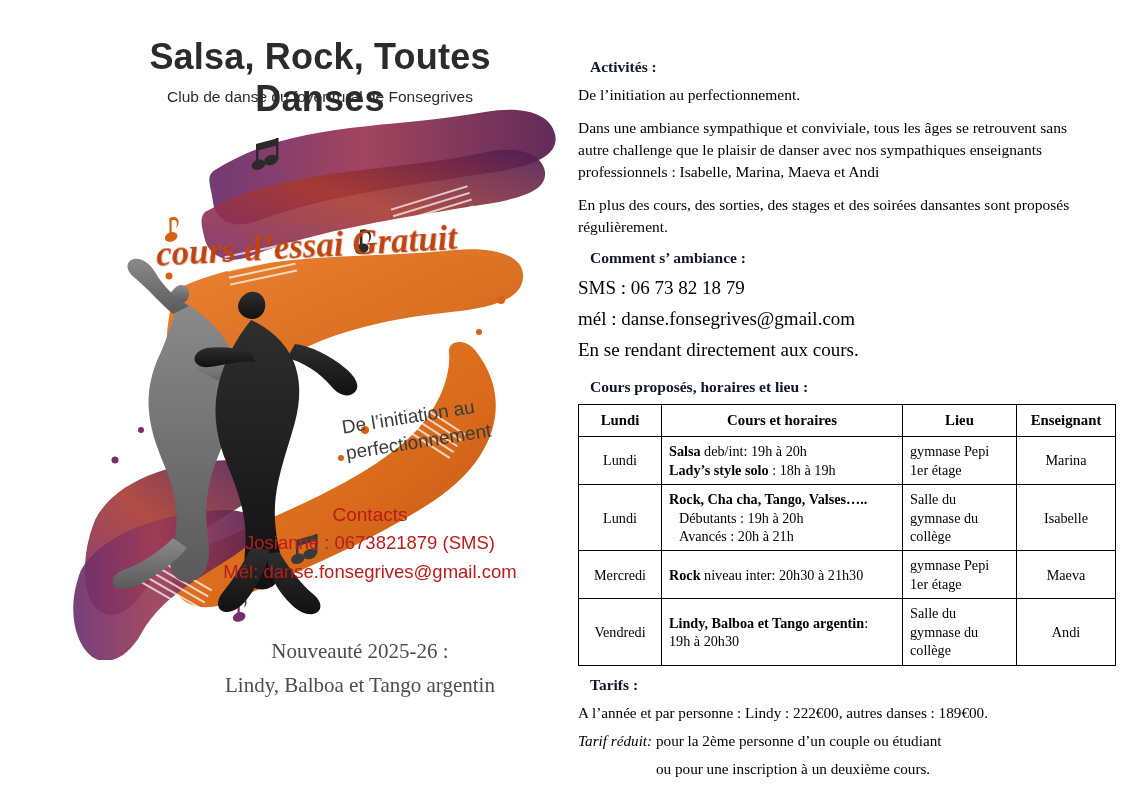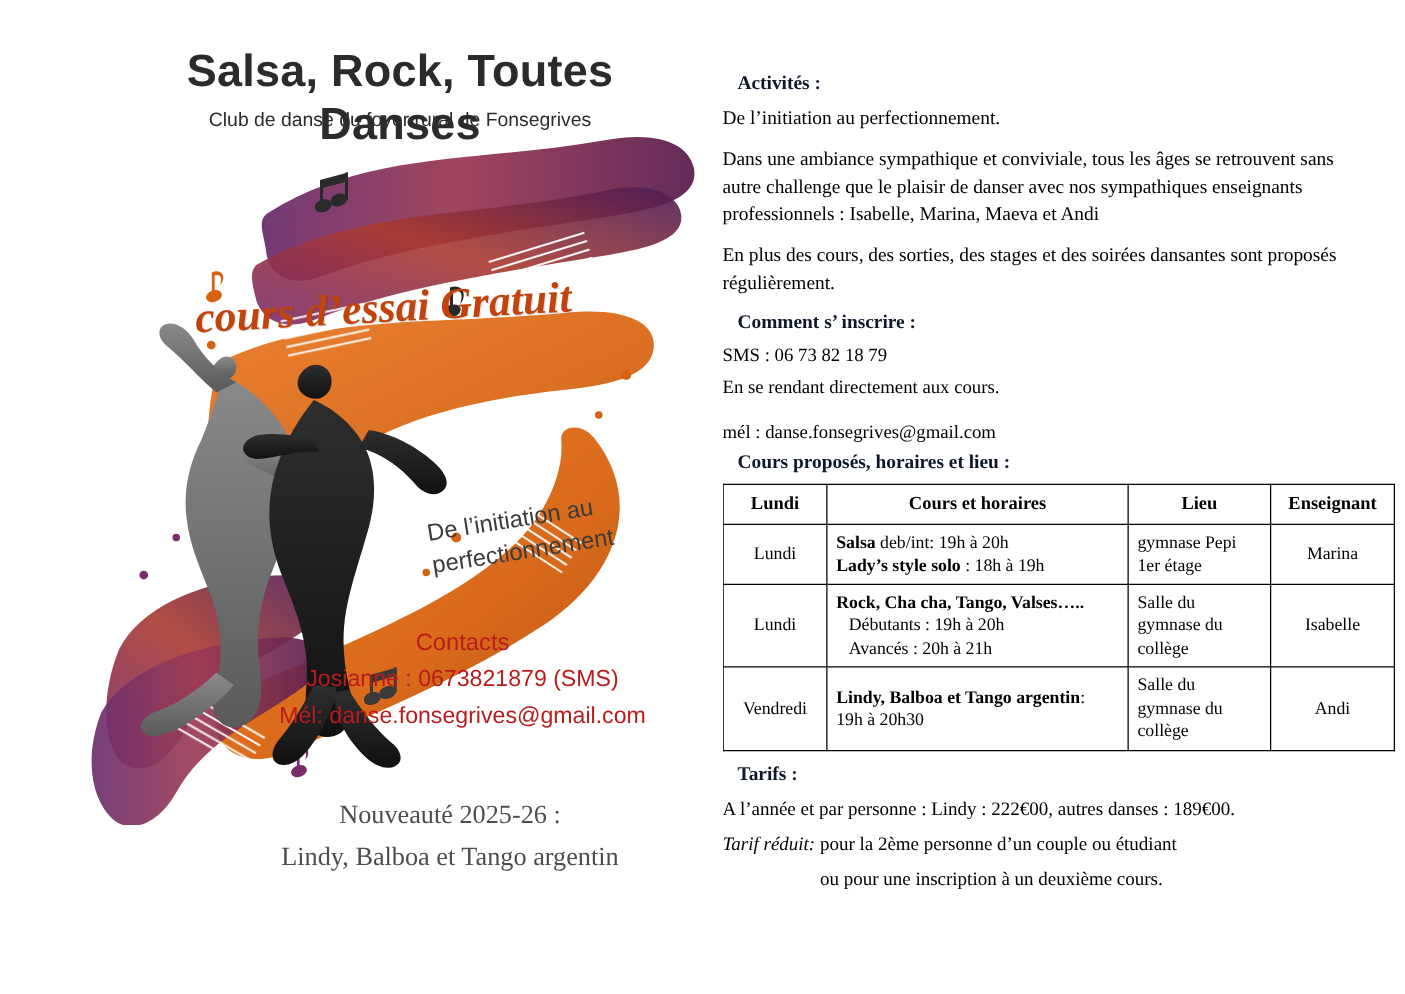--- a/index.html
+++ b/index.html
@@ -129,21 +129,21 @@
     font-size: 15.5px;
     font-family: "Liberation Serif", serif;
     margin: 0 0 8px 12px;
   }
   .para {
     font-size: 15.5px;
     line-height: 1.42;
     margin: 0 0 11px 0;
   }
   .lines {
-    font-size: 15px;
+    font-size: 19px;
     line-height: 1.42;
     margin: 0 0 4px 0;
   }
 
   
   table.schedule {
     border-collapse: collapse;
     width: 504px;
     margin-top: 4px;
     margin-bottom: 10px;
@@ -368,24 +368,24 @@
     </div>
   </div>
 
   <div class="right">
 
     <div class="sec-head">Activités :</div>
     <p class="para">De l’initiation au perfectionnement.</p>
     <p class="para">Dans une ambiance sympathique et conviviale, tous les âges se retrouvent sans autre challenge que le plaisir de danser avec nos sympathiques enseignants professionnels :  Isabelle, Marina, Maeva et Andi</p>
     <p class="para">En plus des cours, des sorties, des stages et des soirées dansantes sont proposés régulièrement.</p>
 
-    <div class="sec-head">Comment s’ inscrire  :</div>
+    <div class="sec-head">Comment s’ ambiance  :</div>
     <div class="lines">SMS : 06 73 82 18 79</div>
+    <div class="lines">mél : danse.fonsegrives@gmail.com</div>
     <div class="lines" style="margin-bottom:14px;">En se rendant directement aux cours.</div>
-    <div class="lines">mél : danse.fonsegrives@gmail.com</div>
 
     <div class="sec-head">Cours proposés, horaires et lieu :</div>
 
     <table class="schedule">
       <thead>
         <tr>
           <th class="col-jour">Lundi</th>
           <th class="col-cours">Cours et horaires</th>
           <th class="col-lieu">Lieu</th>
           <th class="col-ens">Enseignant</th>
@@ -412,20 +412,30 @@
             <div>
               <b>Rock, Cha cha, Tango, Valses…..</b>
             </div>
             <div class="indent">Débutants  : 19h à 20h</div>
             <div class="indent">Avancés   : 20h à 21h</div>
           </td>
           <td class="col-lieu">Salle du gymnase du collège</td>
           <td class="col-ens">Isabelle</td>
         </tr>
 
+        <tr>
+          <td class="col-jour">Mercredi</td>
+          <td class="col-cours">
+            <div>
+              <b>Rock</b><span> niveau inter: 20h30 à 21h30</span>
+            </div>
+          </td>
+          <td class="col-lieu">gymnase Pepi 1er étage</td>
+          <td class="col-ens">Maeva</td>
+        </tr>
 
         <tr>
           <td class="col-jour">Vendredi</td>
           <td class="col-cours">
             <div>
               <b>Lindy, Balboa et Tango argentin</b><span>:</span>
             </div>
             <div>19h à 20h30</div>
           </td>
           <td class="col-lieu">Salle du gymnase du collège</td>

